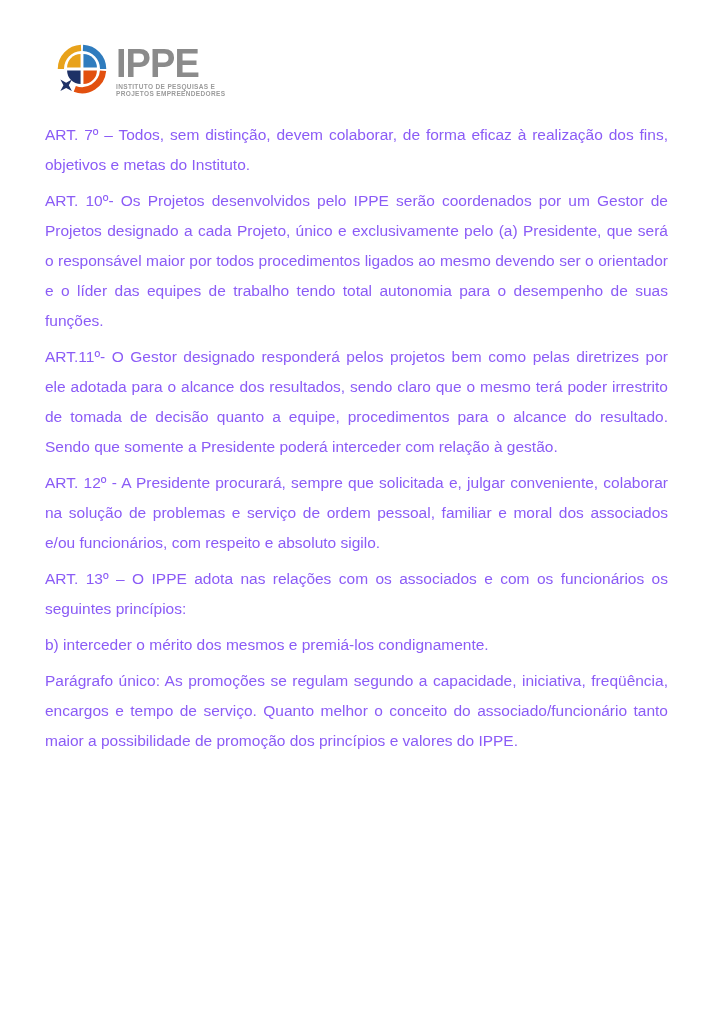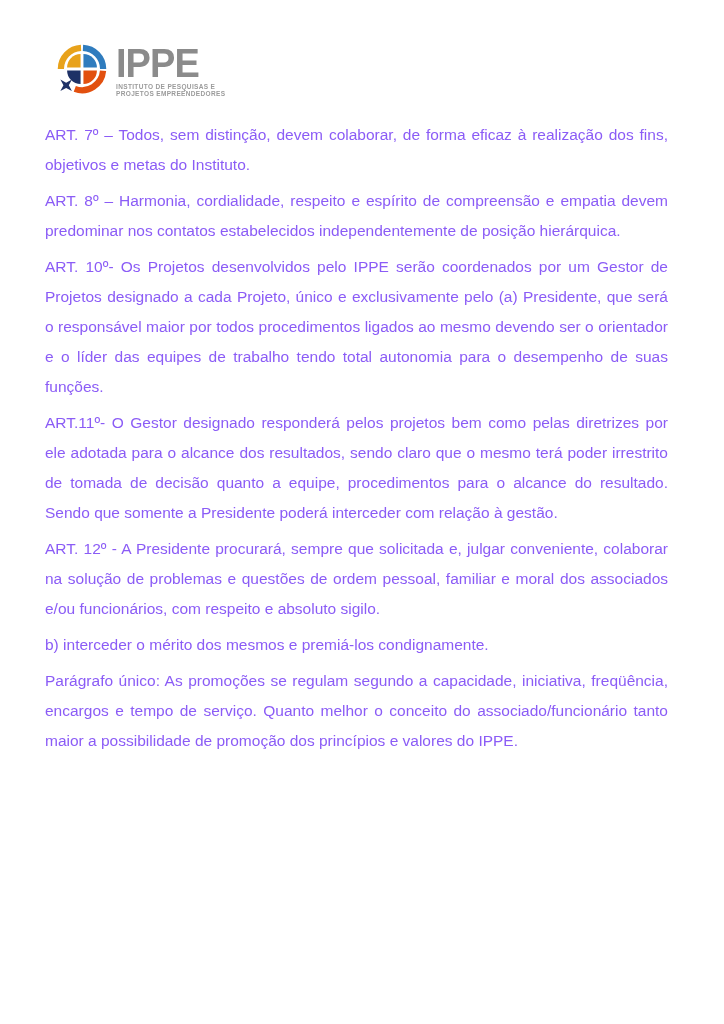--- a/index.html
+++ b/index.html
@@ -73,21 +73,21 @@
       <div class="wordmark">IPPE</div>
       <div class="logo-sub">
         <div>INSTITUTO DE PESQUISAS E</div>
         <div>PROJETOS EMPREENDEDORES</div>
       </div>
     </div>
   </header>
 
   <main class="content">
     <p>ART. 7º – Todos, sem distinção, devem colaborar, de forma eficaz à realização dos fins, objetivos e metas do Instituto.</p>
-    <p>ART. 8º – Harmonia, cordialidade, respeito e espírito de compreensão e empatia devem predominar nos contatos estabelecidos independentemente de posição hierárquica.</p>
     <p>ART. 10º- Os Projetos desenvolvidos pelo IPPE serão coordenados por um Gestor de Projetos designado a cada Projeto, único e exclusivamente pelo (a) Presidente, que será o responsável maior por todos procedimentos ligados ao mesmo devendo ser o orientador e o líder das equipes de trabalho tendo total autonomia para o desempenho de suas funções.</p>
     <p>ART.11º- O Gestor designado responderá pelos projetos bem como pelas diretrizes por ele adotada para o alcance dos resultados, sendo claro que o mesmo terá poder irrestrito de tomada de decisão quanto a equipe, procedimentos para o alcance do resultado. Sendo que somente a Presidente poderá interceder com relação à gestão.</p>
-    <p>ART. 12º - A Presidente procurará, sempre que solicitada e, julgar conveniente, colaborar na solução de problemas e questões de ordem pessoal, familiar e moral dos associados e/ou funcionários, com respeito e absoluto sigilo.</p>
+    <p>ART. 12º - A Presidente procurará, sempre que solicitada e, julgar conveniente, colaborar na solução de problemas e serviço de ordem pessoal, familiar e moral dos associados e/ou funcionários, com respeito e absoluto sigilo.</p>
+    <p>ART. 13º – O IPPE adota nas relações com os associados e com os funcionários os seguintes princípios:</p>
     <p>b) interceder o mérito dos mesmos e premiá-los condignamente.</p>
     <p>Parágrafo único: As promoções se regulam segundo a capacidade, iniciativa, freqüência, encargos e tempo de serviço. Quanto melhor o conceito do associado/funcionário tanto maior a possibilidade de promoção dos princípios e valores do IPPE.</p>
   </main>
 
 </div>
 
 </body></html>

